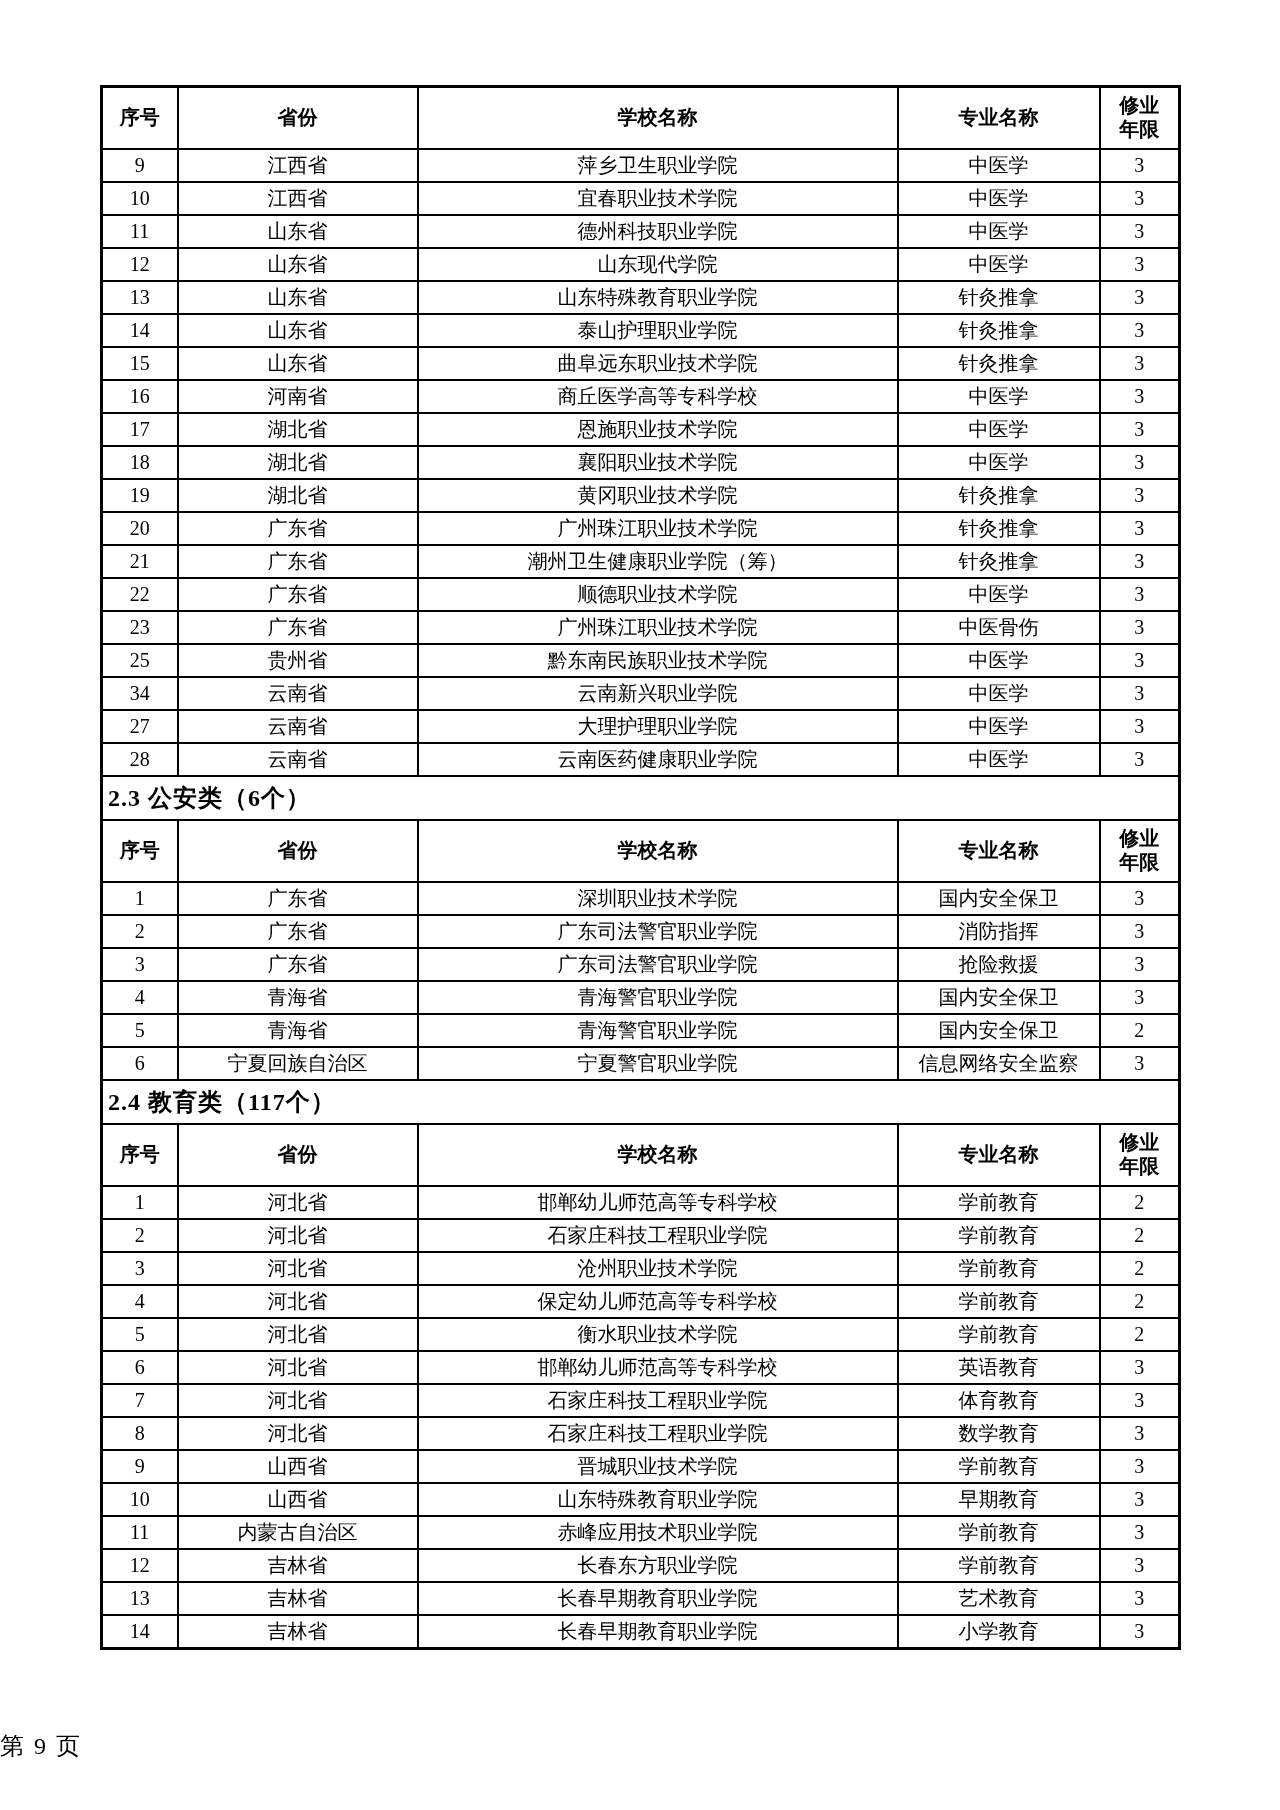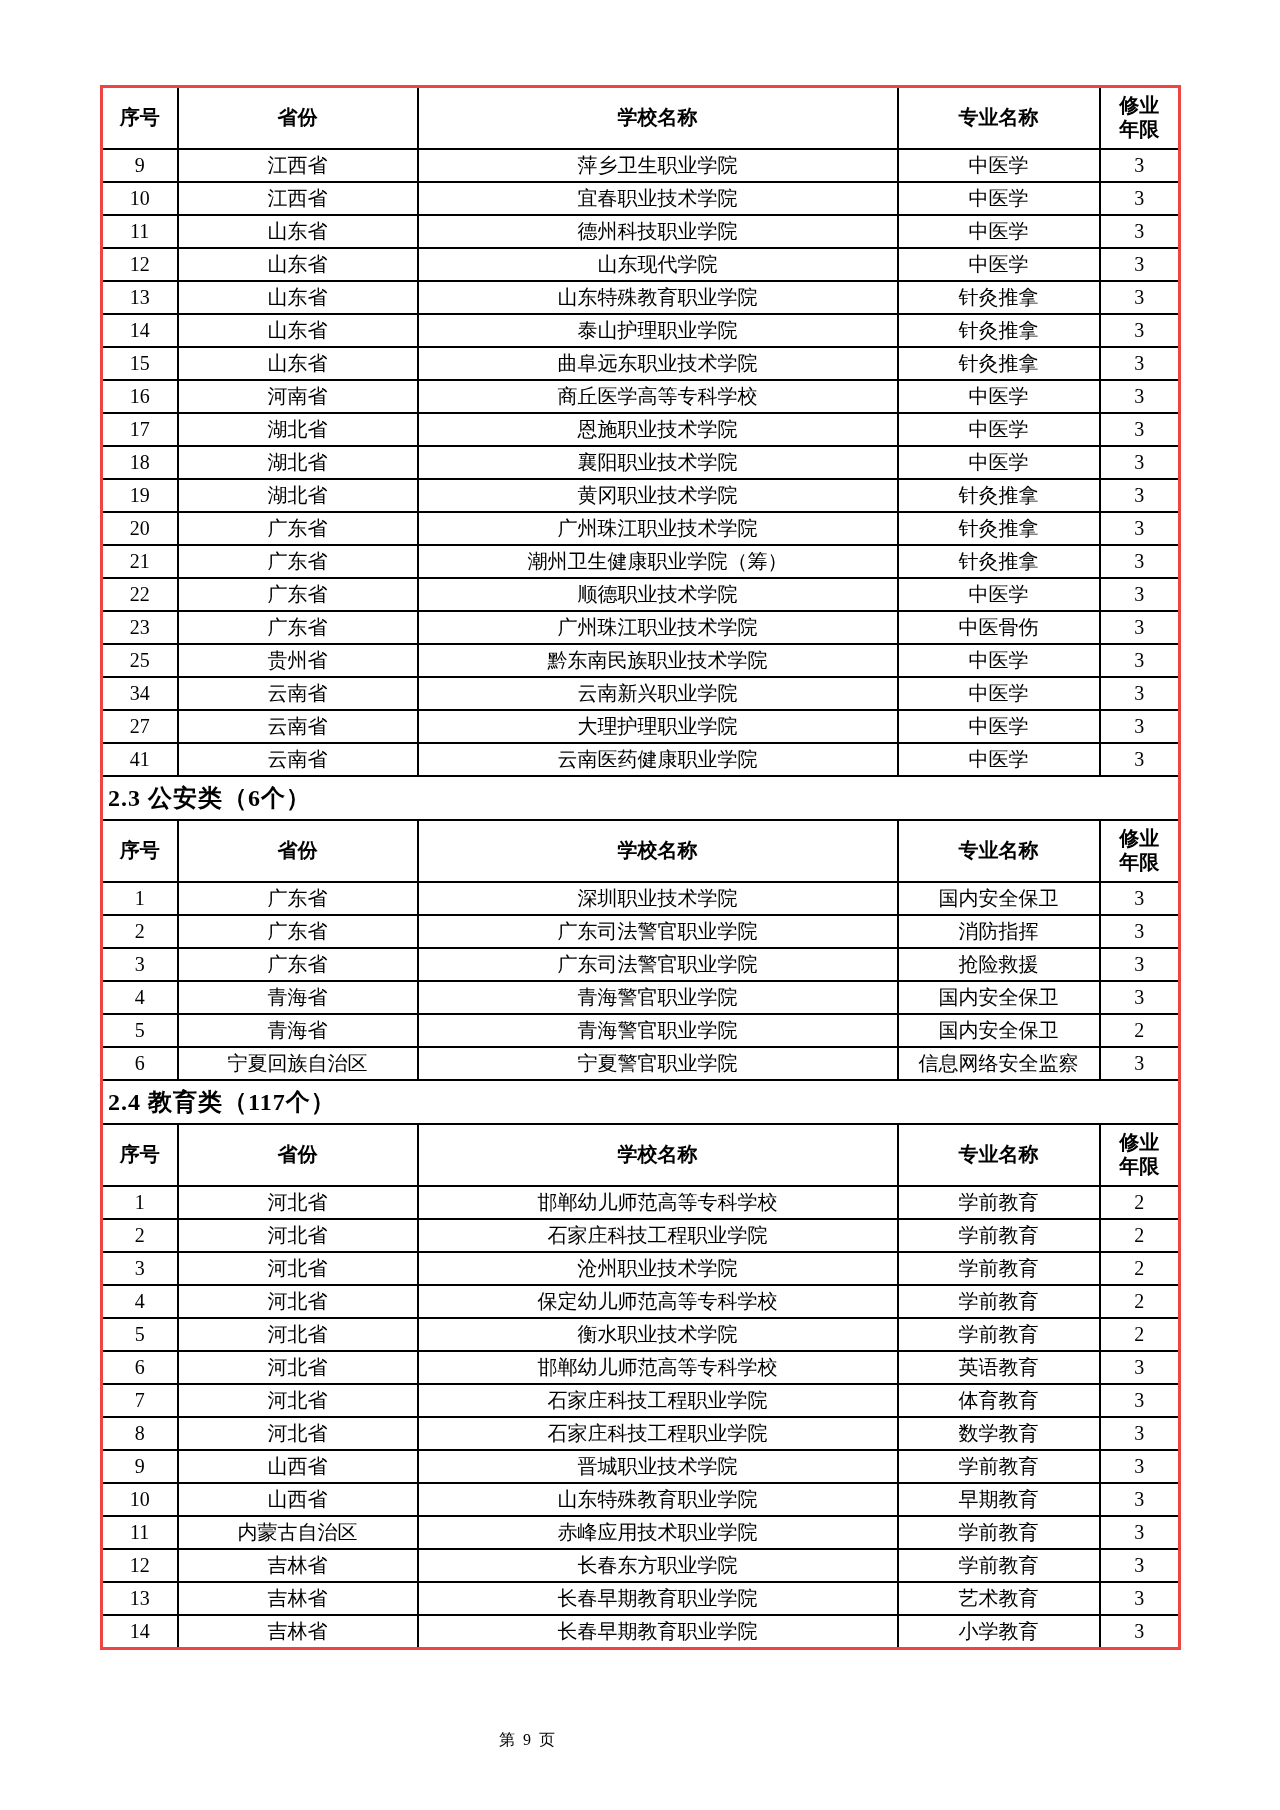--- a/index.html
+++ b/index.html
@@ -21,21 +21,21 @@
     height: 1810px;
     background: #ffffff;
   }
   table.catalog {
     position: absolute;
     left: 100px;
     top: 85px;
     width: 1078px;
     border-collapse: collapse;
     table-layout: fixed;
-    border: 3px solid #ef4444;
+    border: 3px solid #000000;
   }
   .catalog th, .catalog td {
     border: 2px solid #000000;
     text-align: center;
     vertical-align: middle;
     padding: 0;
     font-size: 20px;
     line-height: 1.18;
     overflow: hidden;
     white-space: nowrap;
@@ -55,22 +55,21 @@
     font-size: 24px;
     font-weight: bold;
     letter-spacing: 1px;
     font-family: Liberation Serif, serif;
   }
   .page-footer {
     position: absolute;
     left: 0;
     top: 1730px;
     width: 1056px;
-    text-align: center;
-    font-size: 16px;
+    font-size: 24px;
     letter-spacing: 2px;
   }
 </style>
 </head>
 <body>
 
 <div class="sheet">
 
   <table class="catalog">
     <colgroup>
@@ -208,21 +207,21 @@
           <td class="data-cell">3</td>
         </tr>
         <tr>
           <td class="data-cell">27</td>
           <td class="data-cell">云南省</td>
           <td class="data-cell">大理护理职业学院</td>
           <td class="data-cell">中医学</td>
           <td class="data-cell">3</td>
         </tr>
         <tr>
-          <td class="data-cell">41</td>
+          <td class="data-cell">28</td>
           <td class="data-cell">云南省</td>
           <td class="data-cell">云南医药健康职业学院</td>
           <td class="data-cell">中医学</td>
           <td class="data-cell">3</td>
         </tr>
       </tbody>
       <tbody>
         <tr>
           <td colspan="5" class="section-cell">2.3 公安类（6个）</td>
         </tr>

